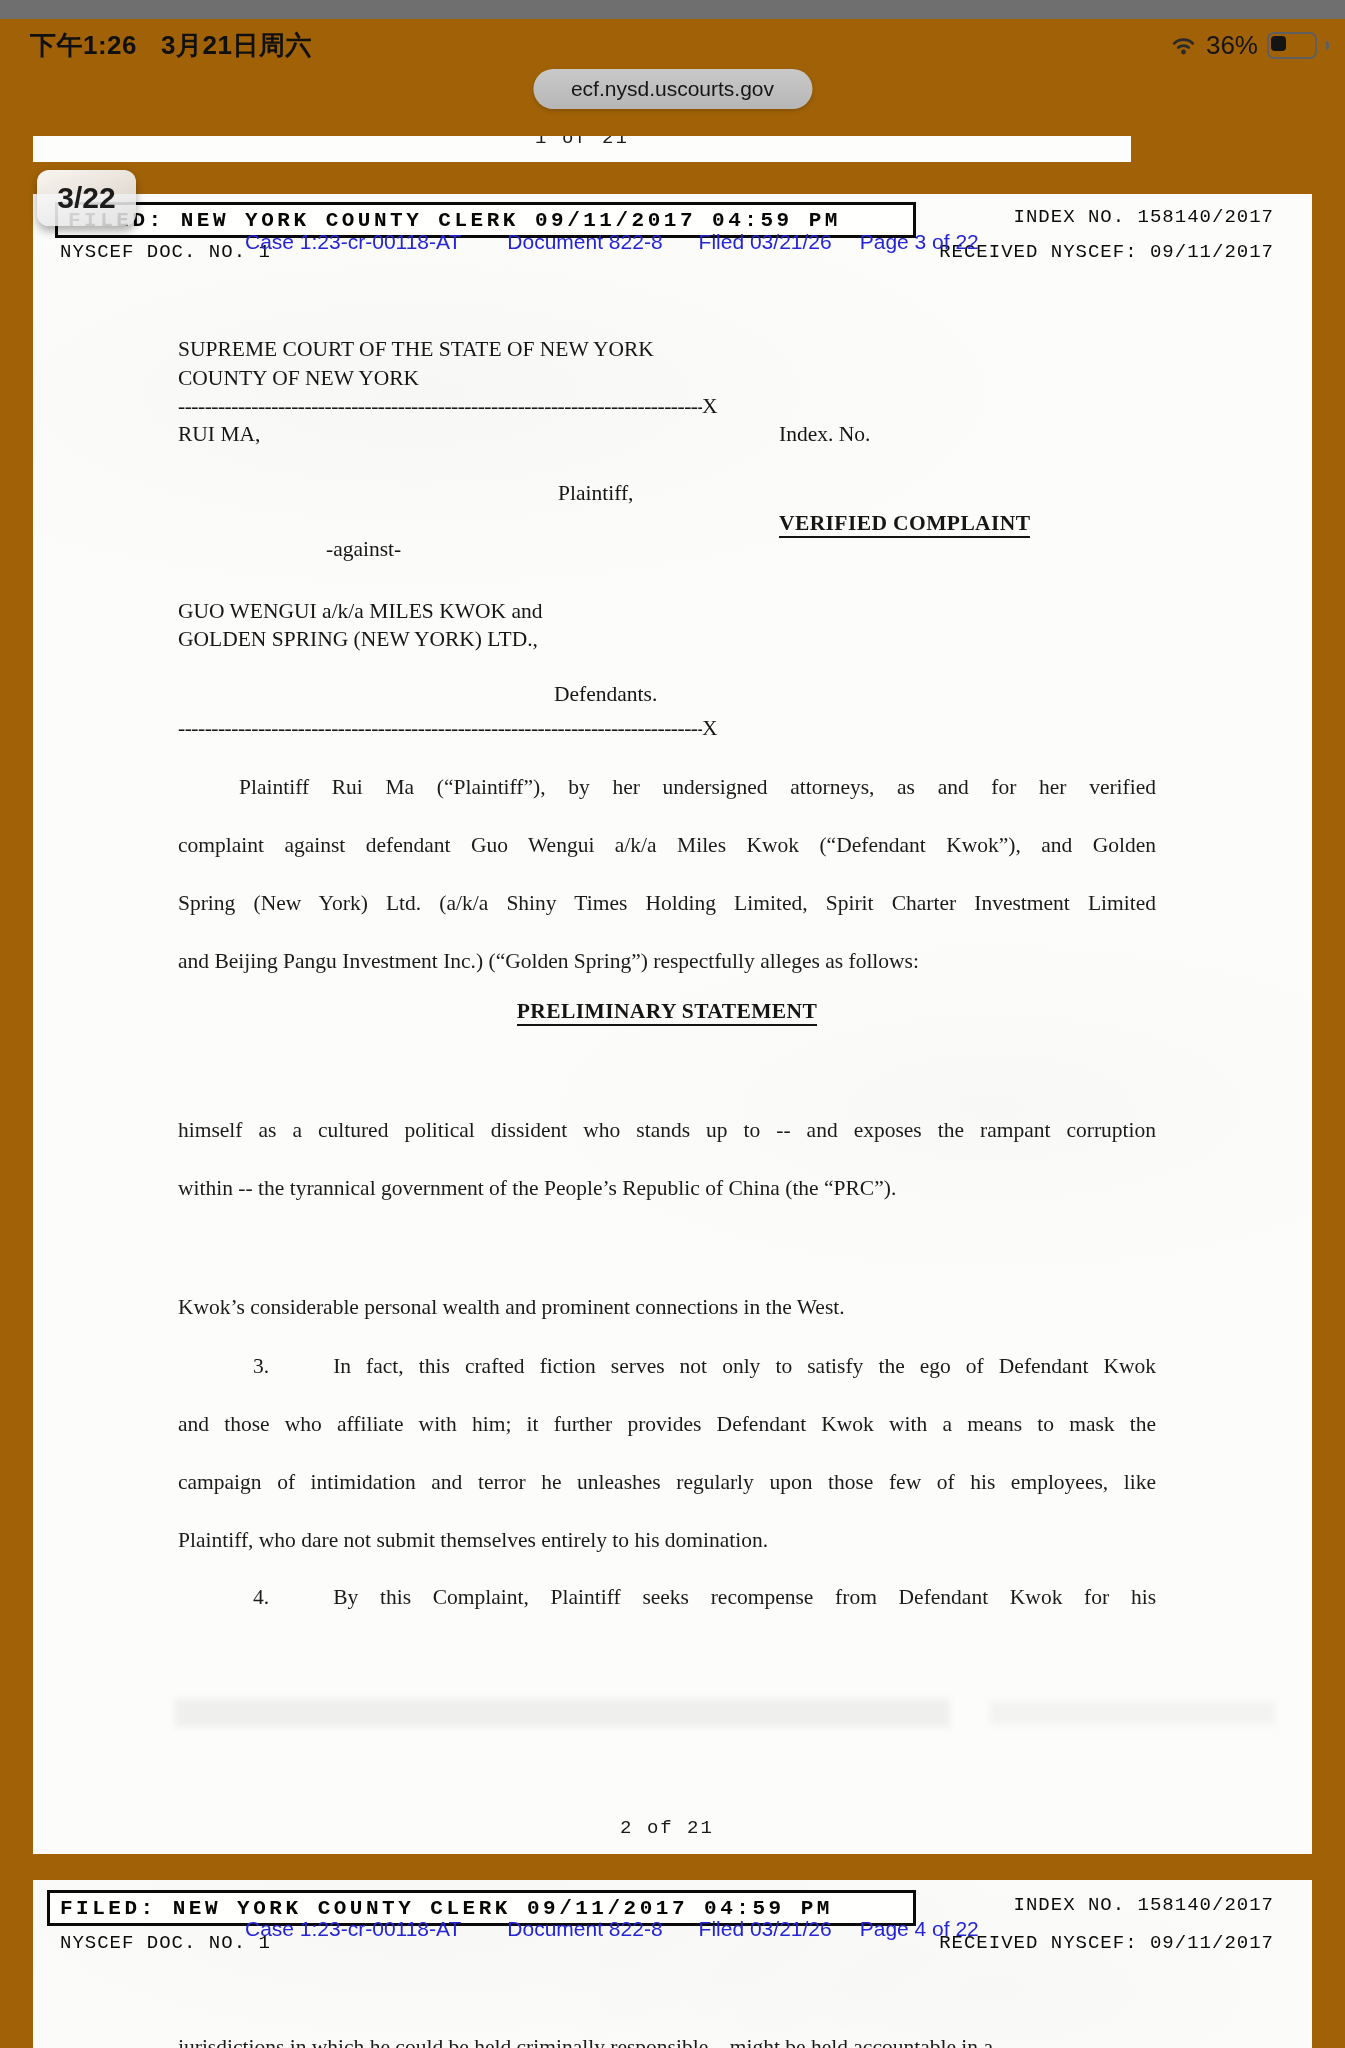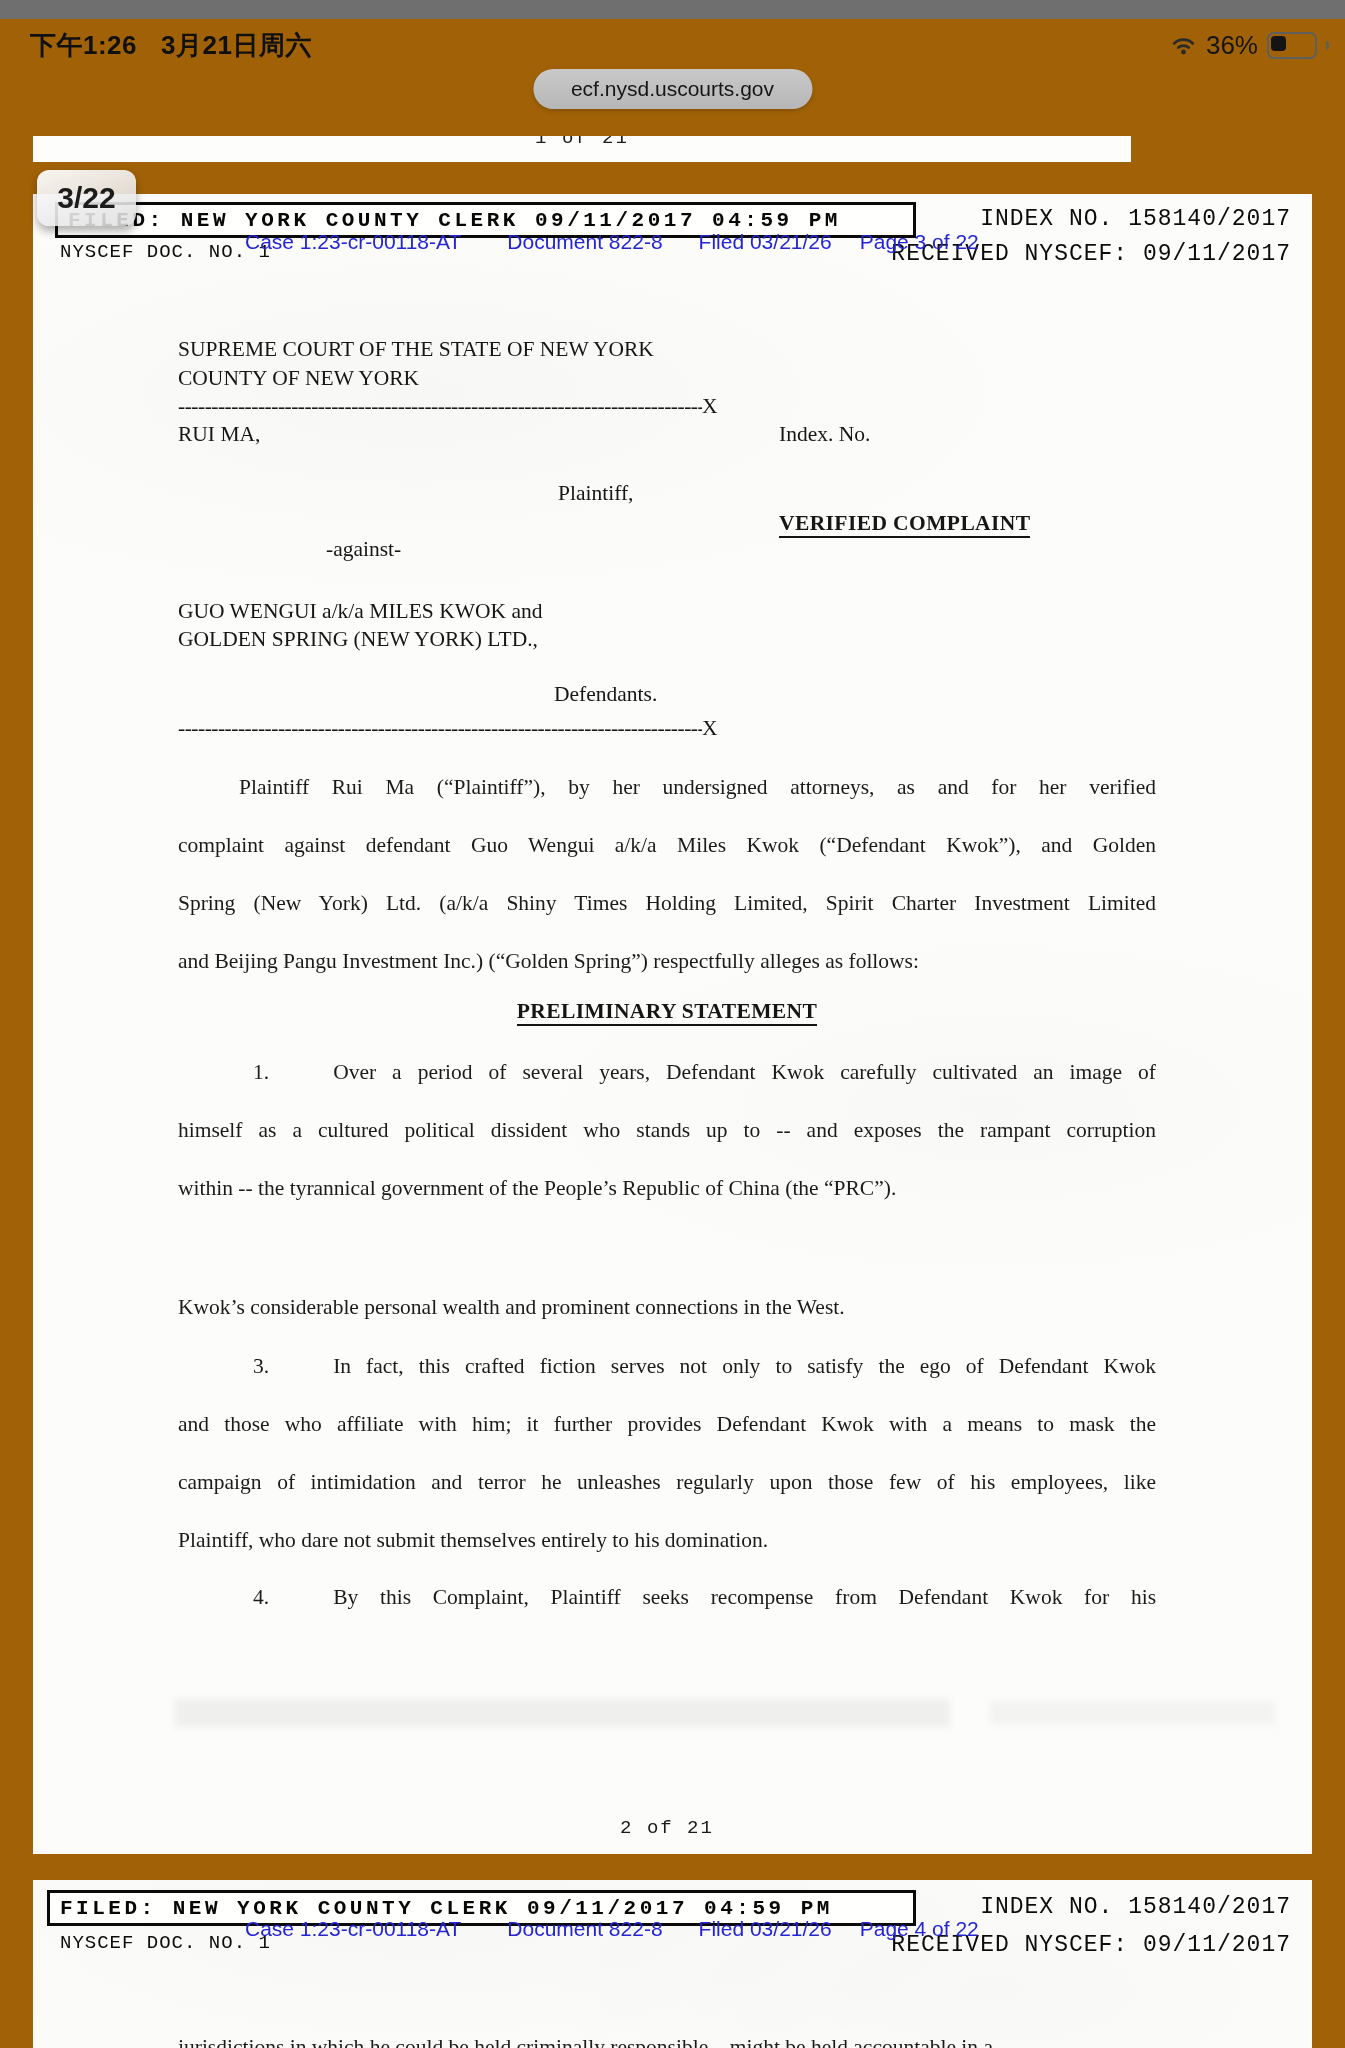--- a/index.html
+++ b/index.html
@@ -38,21 +38,21 @@
 
   .mono{font-family:"Liberation Mono","DejaVu Sans Mono",monospace;color:#0c0c0c;}
 
   .filed-box{position:absolute;display:flex;align-items:center;padding-left:10px;
              border:3px solid #0a0a0a;background:#fffffe;height:30px;
              font-family:"Liberation Mono","DejaVu Sans Mono",monospace;
              font-weight:700;font-size:21px;letter-spacing:3.5px;color:#070707;white-space:nowrap;}
   .fb1{left:22px;top:8px;width:845px;}
   .fb2{left:14px;top:10px;width:853px;}
 
-  .hdr-right{position:absolute;right:21px;font-size:23px;letter-spacing:1px;white-space:nowrap;}
+  .hdr-right{position:absolute;right:38px;font-size:19px;letter-spacing:1px;white-space:nowrap;}
   .hdr-left{position:absolute;left:27px;font-size:19px;letter-spacing:1px;white-space:nowrap;}
   .idx1{top:12px;} .rcv1{top:47px;} .ny1{top:47px;}
   .idx2{top:14px;} .rcv2{top:52px;} .ny2{top:52px;}
 
   .case-line{position:absolute;left:212px;display:flex;white-space:nowrap;
              font-size:21px;color:#2525d6;z-index:3;}
   .c1{top:36px;} .c2{top:37px;}
   .g46{margin-right:46px;} .g36{margin-right:36px;} .g28{margin-right:28px;}
 
   
@@ -167,21 +167,20 @@
     <div class="sec-head"><span class="u">PRELIMINARY STATEMENT</span></div>
 
     <div class="smudge sm1"></div>
     <div class="smudge sm2"></div>
 
     <div class="pg-foot">2 of 21</div>
   <div class="bline jl firstind" style="top: 578px;">Plaintiff Rui Ma (“Plaintiff”), by her undersigned attorneys, as and for her verified</div>
       <div class="bline jl" style="top: 636px;">complaint against defendant Guo Wengui a/k/a Miles Kwok (“Defendant Kwok”), and Golden</div>
       <div class="bline jl" style="top: 694px;">Spring (New York) Ltd. (a/k/a Shiny Times Holding Limited, Spirit Charter Investment Limited</div>
       <div class="bline ll" style="top: 752px;">and Beijing Pangu Investment Inc.) (“Golden Spring”) respectfully alleges as follows:</div>
-      <div class="bline jl numfirst" style="top: 863px;"><span class="pnum">1.</span><span class="psp"></span>Over a period of several years, Defendant Kwok carefully cultivated an image of</div>
       <div class="bline jl" style="top: 921px;">himself as a cultured political dissident who stands up to -- and exposes the rampant corruption</div>
       <div class="bline ll" style="top: 979px;">within -- the tyrannical government of the People’s Republic of China (the “PRC”).</div>
       <div class="bline ll" style="top: 1098px;">Kwok’s considerable personal wealth and prominent connections in the West.</div>
       <div class="bline jl numfirst" style="top: 1157px;"><span class="pnum">3.</span><span class="psp"></span>In fact, this crafted fiction serves not only to satisfy the ego of Defendant Kwok</div>
       <div class="bline jl" style="top: 1215px;">and those who affiliate with him; it further provides Defendant Kwok with a means to mask the</div>
       <div class="bline jl" style="top: 1273px;">campaign of intimidation and terror he unleashes regularly upon those few of his employees, like</div>
       <div class="bline ll" style="top: 1331px;">Plaintiff, who dare not submit themselves entirely to his domination.</div>
       <div class="bline jl numfirst" style="top: 1388px;"><span class="pnum">4.</span><span class="psp"></span>By this Complaint, Plaintiff seeks recompense from Defendant Kwok for his</div>
     </div>
 

